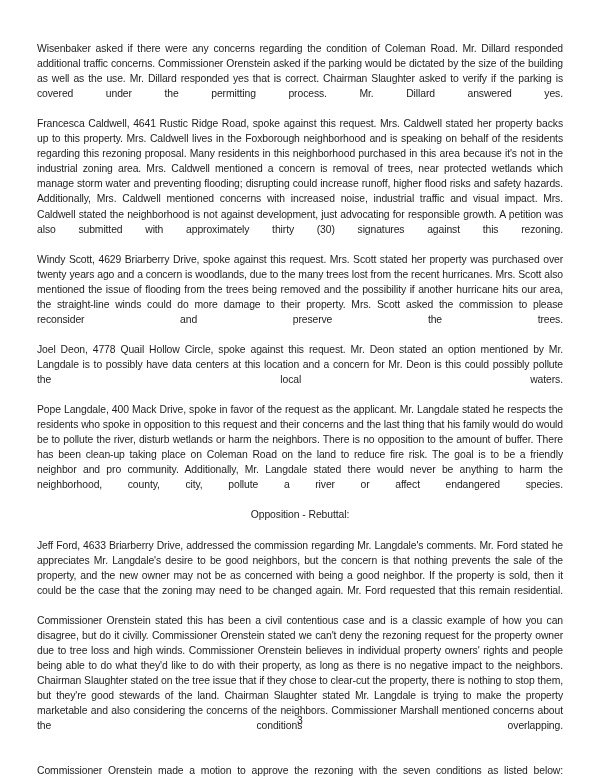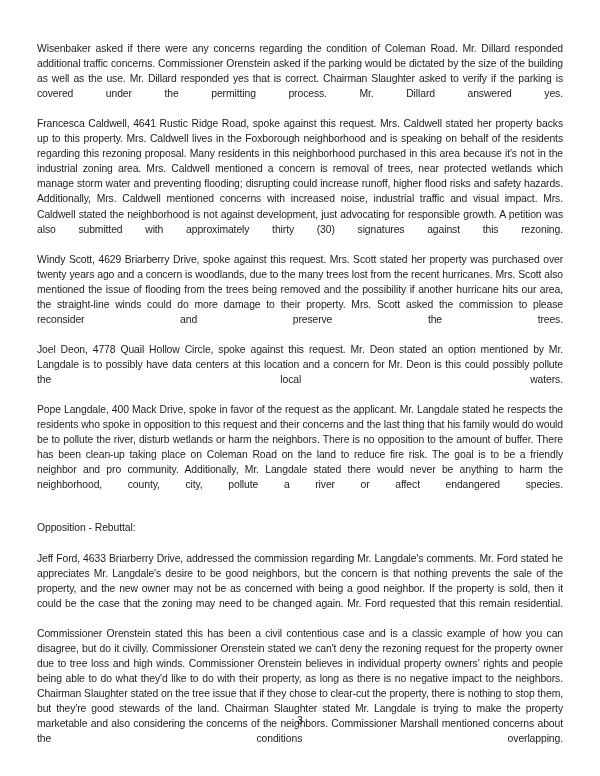--- a/index.html
+++ b/index.html
@@ -41,22 +41,21 @@
     word-spacing: 0.01em;
     color: #1c1c1c;
   }
   
   .para::after {
     content: "";
     display: inline-block;
     width: 100%;
   }
   .para.nojust {
-    text-align: left;
-    margin-top: 13px;
+    text-align: center;
   }
   .spacer {
     height: 15.05px;
   }
   .page-number {
     position: absolute;
     left: 0;
     top: 713px;
     width: 600px;
     text-align: center;

